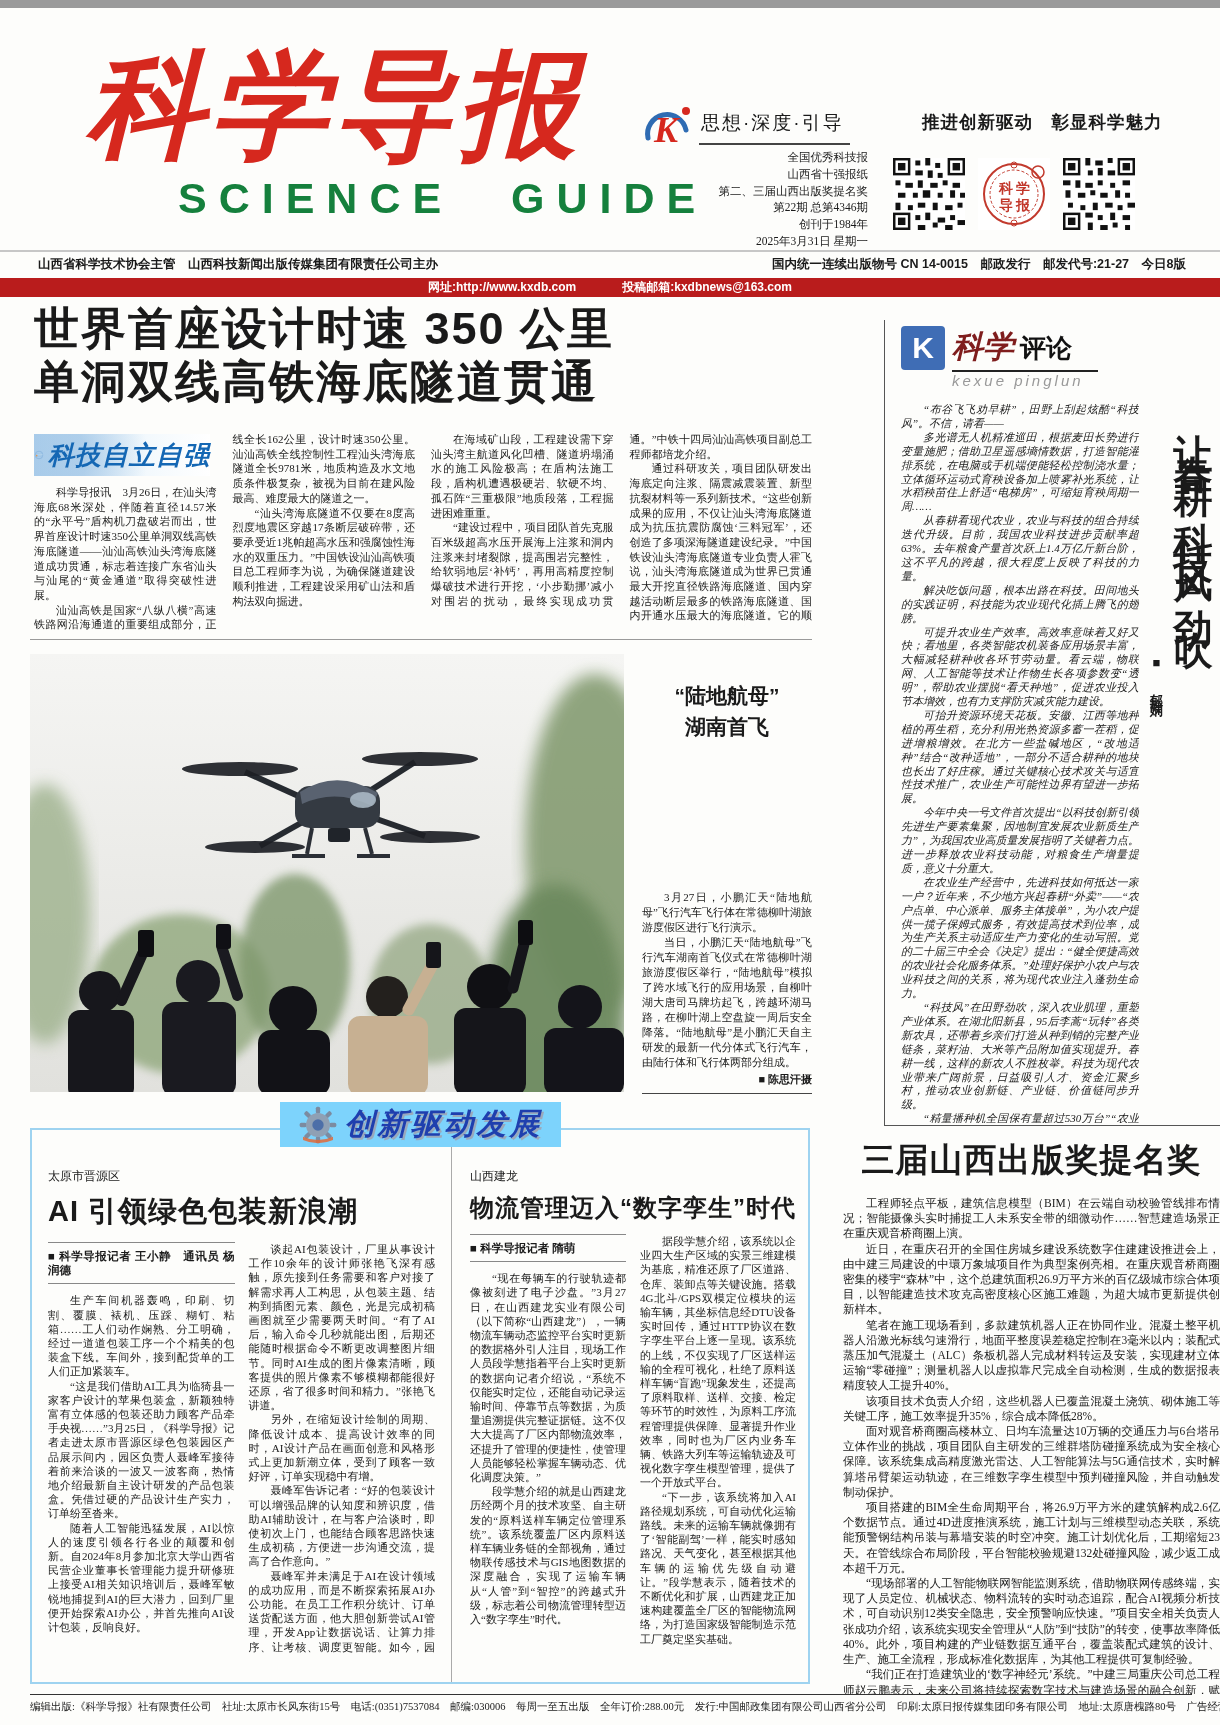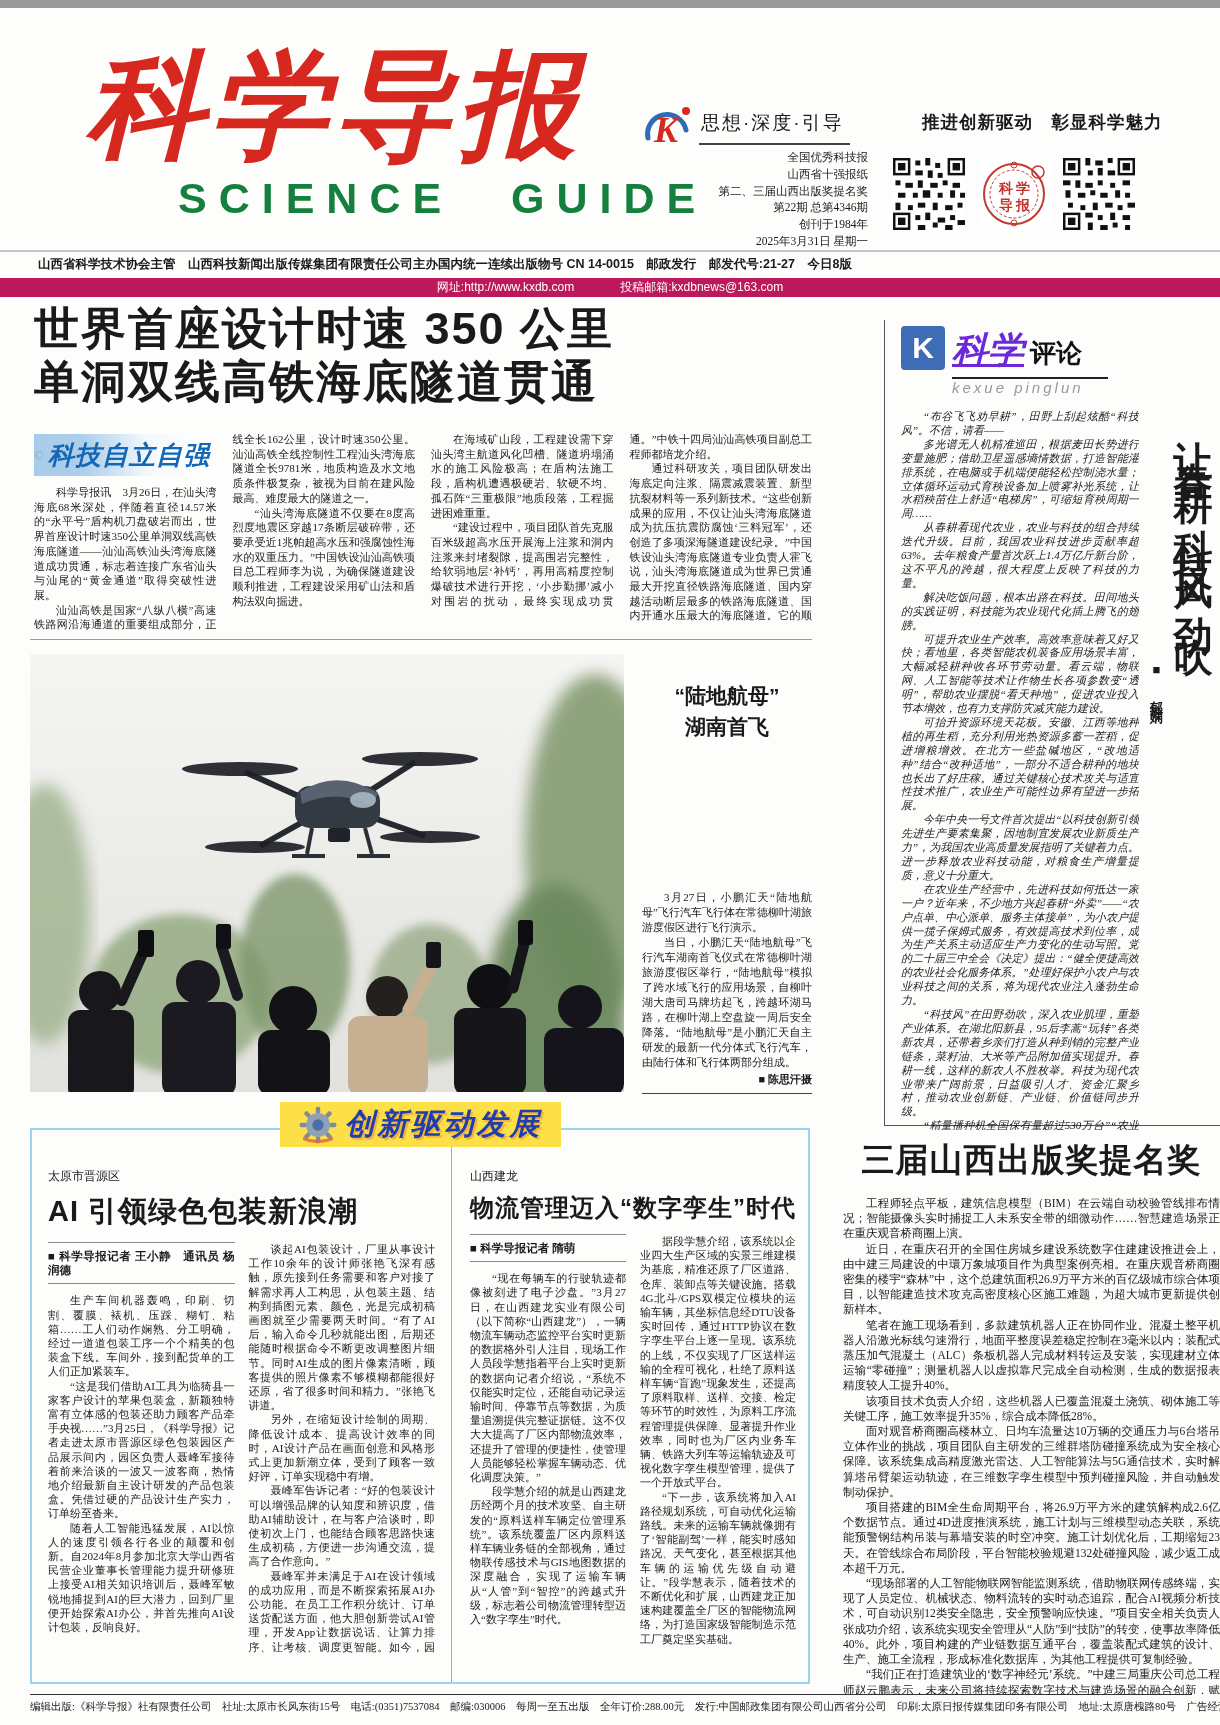--- a/index.html
+++ b/index.html
@@ -14,24 +14,24 @@
             word-spacing:34px;font-weight:bold;white-space:nowrap;}
   .logo-slogan{position:absolute;left:641px;top:94px;display:flex;align-items:center;gap:8px;}
   .slogan{font-size:19px;font-weight:normal;border-bottom:2px solid #444;padding:0 6px 7px 2px;letter-spacing:2px;}
   .honors{position:absolute;left:640px;top:141px;width:228px;text-align:right;font-size:11.5px;line-height:16.8px;}
   .honors p{margin:0;}
   .promo{position:absolute;left:922px;top:102px;width:280px;font-size:17.5px;font-weight:bold;letter-spacing:1px;}
   .qr-row{position:absolute;left:893px;top:150px;display:flex;gap:13px;}
   .qr-row svg{display:block;}
 
   .head-rule{position:absolute;left:0;top:242px;width:1220px;border-top:2px solid #c7c7c7;}
-  .info-row{position:absolute;left:38px;top:248px;width:1148px;display:flex;
+  .info-row{position:absolute;left:38px;top:248px;width:1148px;display:flex;justify-content:space-between;
             font-size:12.5px;font-weight:bold;white-space:nowrap;}
-  .blue-bar{position:absolute;left:0;top:270px;width:1220px;height:19px;background:#be185d;color:#fff;
-            display:flex;justify-content:center;align-items:center;gap:46px;font-size:12px;}
+  .blue-bar{position:absolute;left:0;top:270px;width:1220px;height:19px;background:#b91c1c;color:#fff;
+            display:flex;justify-content:center;align-items:center;gap:46px;font-size:12px;font-weight:bold;}
 
   
   .main-h{position:absolute;left:34px;top:294px;width:800px;font-size:45px;line-height:53px;font-weight:900;
           letter-spacing:2px;white-space:nowrap;}
   .lead-text{position:absolute;left:34px;top:424px;width:778px;height:201px;column-count:4;column-gap:16px;
              column-fill:auto;overflow:hidden;font-size:11px;line-height:14.7px;text-align:justify;}
   .lead-text p,.art-text p,.caption-body p,.comm-text p,.smart-text p{margin:0;text-indent:2em;}
   .tech-badge{break-inside:avoid;width:176px;height:42px;margin:2px 0 9px;display:flex;align-items:center;gap:4px;
       background:
         radial-gradient(circle at 10% 55%, rgba(110,165,215,.45) 0 22%, transparent 60%),
@@ -50,33 +50,33 @@
   .caption-body{font-size:11px;line-height:15px;text-align:justify;}
   .caption-credit{font-size:11px;font-weight:bold;text-align:right;margin-top:2px;}
 
   
   .comm{position:absolute;left:884px;top:312px;width:336px;height:806px;box-sizing:border-box;
         border-left:1px solid #555;border-bottom:1px solid #555;padding:6px 4px 0 16px;}
   .comm-logo{display:flex;align-items:flex-start;gap:7px;}
   .k-box{width:44px;height:44px;background:#3f6db5;color:#fff;font-size:30px;font-weight:900;
          display:flex;align-items:center;justify-content:center;border-radius:4px;}
   .comm-logo-main{display:flex;align-items:baseline;gap:6px;border-bottom:2px solid #222;padding:0 26px 2px 0;}
-  .kexue{color:#6d28d9;font-size:36px;font-weight:900;font-style:italic;text-decoration:underline;}
+  .kexue{color:#7f1d1d;font-size:31px;font-weight:900;font-style:italic;}
   .pinglun{font-size:26px;font-weight:bold;color:#111;font-family:"Liberation Sans",sans-serif;}
   .pinyin{color:#999;font-style:italic;font-size:15px;letter-spacing:3px;}
   .comm-flex{display:flex;height:720px;margin-top:14px;}
   .comm-text{width:238px;overflow:hidden;font-style:italic;font-size:11px;line-height:13.9px;text-align:justify;}
   .comm-author{writing-mode:vertical-rl;font-size:13px;font-weight:bold;letter-spacing:5px;margin:252px 4px 0 8px;
                white-space:nowrap;}
   .comm-title{writing-mode:vertical-rl;font-size:39px;font-weight:900;letter-spacing:22px;line-height:44px;
               margin-left:2px;font-family:"Liberation Sans",sans-serif;white-space:nowrap;}
 
   
   .banner{position:absolute;left:30px;top:1094px;width:780px;text-align:center;z-index:2;}
-  .banner-inner{display:inline-flex;align-items:center;gap:7px;background:#fde047;padding:2px 18px;}
+  .banner-inner{display:inline-flex;align-items:center;gap:7px;background:#7dd3fc;padding:2px 18px;}
   .banner-label{font-size:30px;font-weight:900;font-style:italic;color:#1f3fae;letter-spacing:3px;
                 font-family:"Liberation Sans",sans-serif;text-shadow:2px 2px 0 rgba(221,72,40,.30);}
   .bottom-box{position:absolute;left:30px;top:1120px;width:780px;height:556px;box-sizing:border-box;
               border:2px solid #9ed3f0;display:flex;z-index:1;}
   .art-ai{width:448px;box-sizing:border-box;border-right:1px solid #aaa;padding:38px 16px 8px 16px;}
   .art-lg{flex:1;box-sizing:border-box;padding:38px 12px 8px 18px;}
   .kicker{font-size:12px;margin-bottom:7px;font-family:"Liberation Sans",sans-serif;}
   .art-h{font-size:29px;font-weight:900;letter-spacing:1px;margin:0 0 10px;font-family:"Liberation Sans",sans-serif;
          white-space:nowrap;}
   .art-h.small{font-size:24px;}

